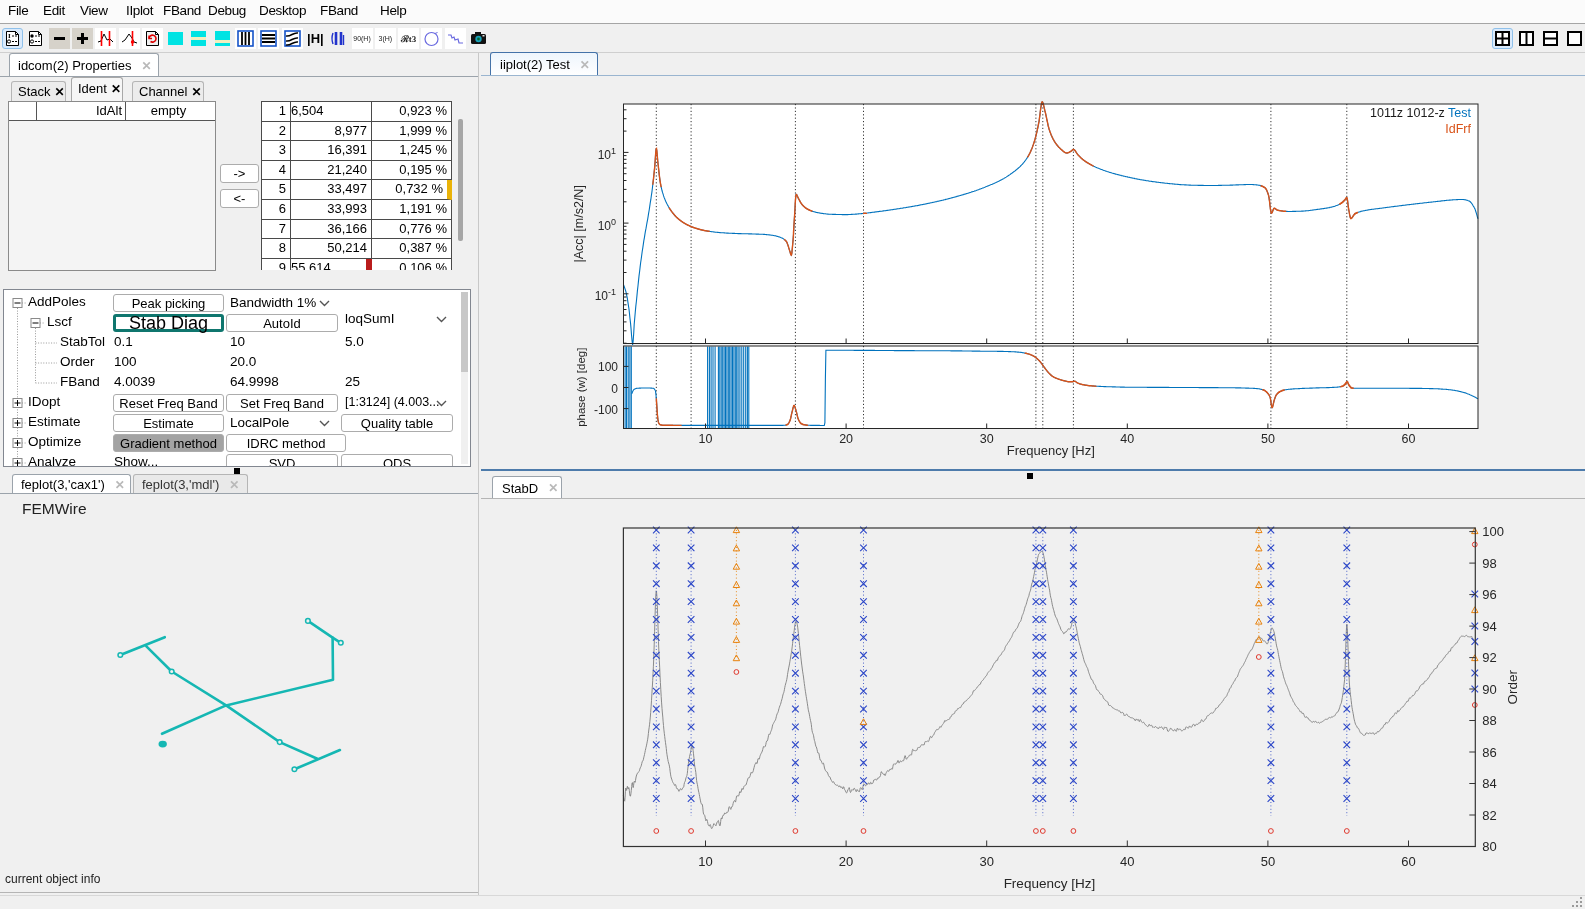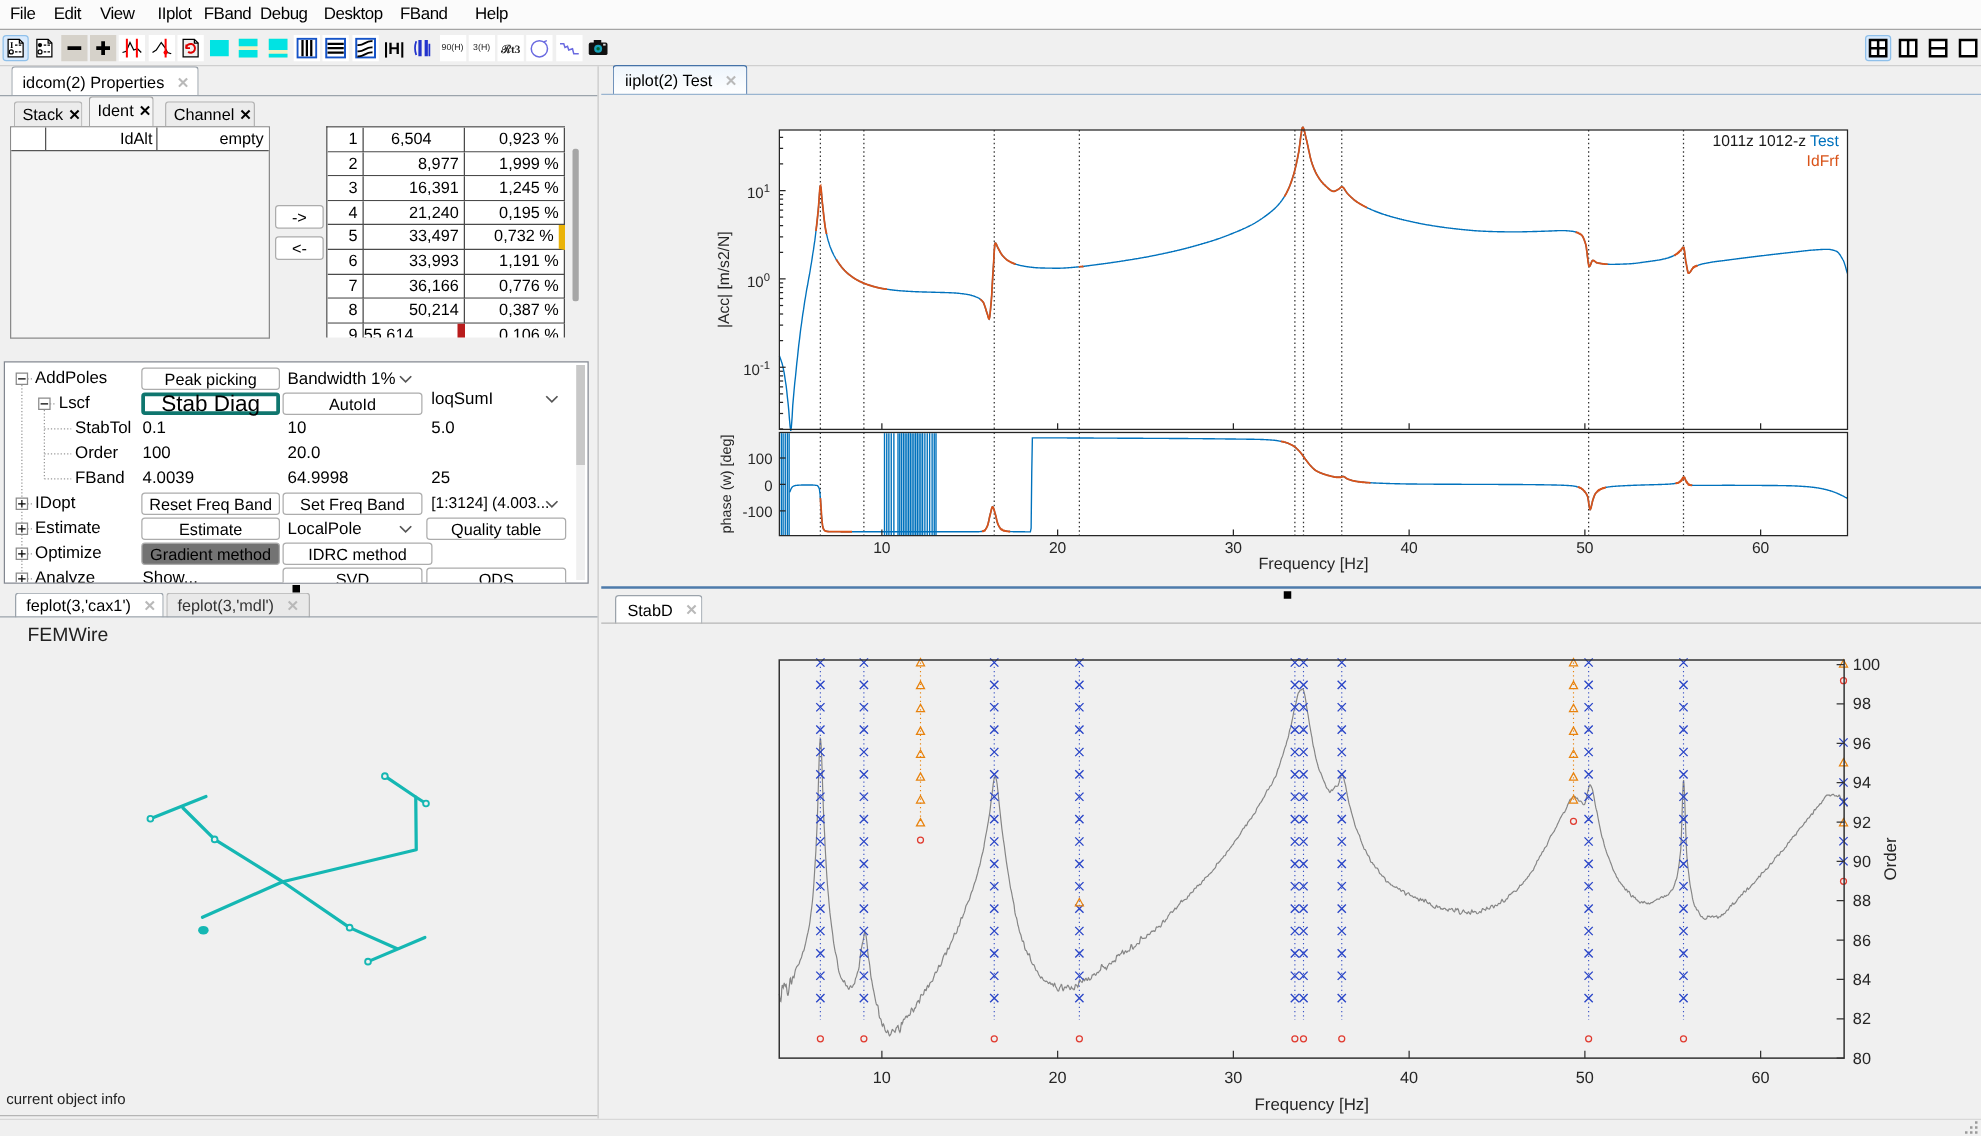--- a/index.html
+++ b/index.html
@@ -172,29 +172,29 @@
   </div>
 <div class="tab" style="left:9px;top:53px;width:150px;height:24px">idcom(2) Properties<span class="ghx">✕</span></div>
 <div class="abs" style="left:0px;top:76px;width:478px;height:1px;background:#9ba3ab"></div>
 <div class="abs" style="left:11px;top:81px;width:55px;height:20px;background:#ececec;border:1px solid #b5b5b5;border-bottom:none;border-radius:3px 3px 0 0;font-size:13px;padding:2px 0 0 6px">Stack<b style="font-size:12px;margin-left:4px">✕</b></div>
 <div class="abs" style="left:71px;top:77px;width:52px;height:24px;background:#f6f6f6;border:1px solid #a8a8a8;border-bottom:none;border-radius:3px 3px 0 0;font-size:13px;padding:3px 0 0 6px">Ident<b style="font-size:12px;margin-left:4px">✕</b></div>
 <div class="abs" style="left:132px;top:81px;width:72px;height:20px;background:#ececec;border:1px solid #b5b5b5;border-bottom:none;border-radius:3px 3px 0 0;font-size:13px;padding:2px 0 0 6px">Channel<b style="font-size:12px;margin-left:4px">✕</b></div>
 <div class="abs" style="left:8px;top:101px;width:208px;height:170px;background:#f4f4f4;border:1px solid #8a8a8a">
     <div style="height:19px;background:#fff;border-bottom:1px solid #555;display:flex">
       <div style="width:28px;border-right:1px solid #555"></div>
       <div style="width:89px;border-right:1px solid #555;text-align:right;font-size:13px;padding:1px 3px 0 0">IdAlt</div>
-      <div style="width:88px;text-align:right;font-size:13px;padding:1px 3px 0 0">empty</div>
+      <div style="width:88px;text-align:center;font-size:13px;padding:1px 3px 0 0">empty</div>
     </div>
   </div>
 <div class="btn" style="left:220px;top:164px;width:39px;height:19px">-&gt;</div>
 <div class="btn" style="left:220px;top:189px;width:39px;height:19px">&lt;-</div>
 <div class="abs" style="left:261px;top:101px;width:191px;height:169px;overflow:hidden;border-top:1px solid #4a4a4a;border-left:1px solid #4a4a4a">
     <div style="position:absolute;top:0.0px;left:0;width:191px;height:19.6px;display:flex;background:#fff">
       <div style="width:29px;border-right:1px solid #4a4a4a;border-bottom:1px solid #4a4a4a;text-align:right;font-size:13px;padding:1px 4px 0 0;box-sizing:border-box">1</div>
-      <div style="width:81px;border-right:1px solid #4a4a4a;border-bottom:1px solid #4a4a4a;text-align:center;font-size:13px;padding:1px 4px 0 0;box-sizing:border-box">6,504</div>
+      <div style="width:81px;border-right:1px solid #4a4a4a;border-bottom:1px solid #4a4a4a;text-align:left;font-size:13px;padding:1px 4px 0 0;box-sizing:border-box">6,504</div>
       <div style="width:80px;border-right:1px solid #4a4a4a;border-bottom:1px solid #4a4a4a;text-align:right;font-size:13px;padding:1px 4px 0 0;box-sizing:border-box">0,923 %</div>
     </div>
     <div style="position:absolute;top:19.6px;left:0;width:191px;height:19.6px;display:flex;background:#fff">
       <div style="width:29px;border-right:1px solid #4a4a4a;border-bottom:1px solid #4a4a4a;text-align:right;font-size:13px;padding:1px 4px 0 0;box-sizing:border-box">2</div>
       <div style="width:81px;border-right:1px solid #4a4a4a;border-bottom:1px solid #4a4a4a;text-align:right;font-size:13px;padding:1px 4px 0 0;box-sizing:border-box">8,977</div>
       <div style="width:80px;border-right:1px solid #4a4a4a;border-bottom:1px solid #4a4a4a;text-align:right;font-size:13px;padding:1px 4px 0 0;box-sizing:border-box">1,999 %</div>
     </div>
     <div style="position:absolute;top:39.2px;left:0;width:191px;height:19.6px;display:flex;background:#fff">
       <div style="width:29px;border-right:1px solid #4a4a4a;border-bottom:1px solid #4a4a4a;text-align:right;font-size:13px;padding:1px 4px 0 0;box-sizing:border-box">3</div>
       <div style="width:81px;border-right:1px solid #4a4a4a;border-bottom:1px solid #4a4a4a;text-align:right;font-size:13px;padding:1px 4px 0 0;box-sizing:border-box">16,391</div>
@@ -291,21 +291,21 @@
     <div class="abs" style="left:109px;top:104px;width:111px;height:18px;background:#fff;border:1px solid #acacac;border-radius:3px;font-size:13px;display:flex;align-items:center;justify-content:center">Reset Freq Band</div>
     <div class="abs" style="left:222px;top:104px;width:112px;height:18px;background:#fff;border:1px solid #acacac;border-radius:3px;font-size:13px;display:flex;align-items:center;justify-content:center">Set Freq Band</div>
     <div class="abs" style="left:337px;top:104px;width:112px;height:18px;font-size:12.5px;padding:1px 0 0 4px;white-space:nowrap;overflow:hidden">[1:3124] (4.003...<svg width="11" height="7" style="position:absolute;right:6px;top:6px">
         <path d="M1,1 L5.5,5.5 L10,1" fill="none" stroke="#555" stroke-width="1.4"></path>
       </svg></div>
     <div class="abs" style="left:109px;top:124px;width:111px;height:18px;background:#fff;border:1px solid #acacac;border-radius:3px;font-size:13px;display:flex;align-items:center;justify-content:center">Estimate</div>
     <div class="abs" style="left:222px;top:124px;width:110px;height:18px;font-size:13.5px;padding:1px 0 0 4px;white-space:nowrap;overflow:hidden">LocalPole<svg width="11" height="7" style="position:absolute;right:6px;top:6px">
         <path d="M1,1 L5.5,5.5 L10,1" fill="none" stroke="#555" stroke-width="1.4"></path>
       </svg></div>
     <div class="abs" style="left:337px;top:124px;width:112px;height:18px;background:#fff;border:1px solid #acacac;border-radius:3px;font-size:13px;display:flex;align-items:center;justify-content:center">Quality table</div>
-    <div class="abs" style="left:109px;top:144px;width:111px;height:18px;background:#737373;border:1px solid #acacac;border-radius:3px;font-size:13px;display:flex;align-items:center;justify-content:center">Gradient method</div>
+    <div class="abs" style="left:109px;top:144px;width:111px;height:18px;background:#a3a3a3;border:1px solid #acacac;border-radius:3px;font-size:13px;display:flex;align-items:center;justify-content:center">Gradient method</div>
     <div class="abs" style="left:222px;top:144px;width:120px;height:18px;background:#fff;border:1px solid #acacac;border-radius:3px;font-size:13px;display:flex;align-items:center;justify-content:center">IDRC method</div>
     <div class="abs" style="left:110px;top:164px;font-size:13.5px">Show...</div>
     <div class="abs" style="left:222px;top:164px;width:112px;height:18px;background:#fff;border:1px solid #acacac;border-radius:3px;font-size:13px;display:flex;align-items:center;justify-content:center">SVD</div>
     <div class="abs" style="left:337px;top:164px;width:112px;height:18px;background:#fff;border:1px solid #acacac;border-radius:3px;font-size:13px;display:flex;align-items:center;justify-content:center">ODS</div>
     <div class="abs" style="left:457px;top:2px;width:7px;height:172px;background:#f0f0f0">
       <div style="position:absolute;top:0;width:7px;height:80px;background:#c8c8c8"></div>
     </div>
   </div>
 <div class="abs" style="left:234px;top:468px;width:6px;height:6px;background:#000"></div>
 <div class="abs" style="left:1027px;top:473px;width:6px;height:6px;background:#000"></div>

